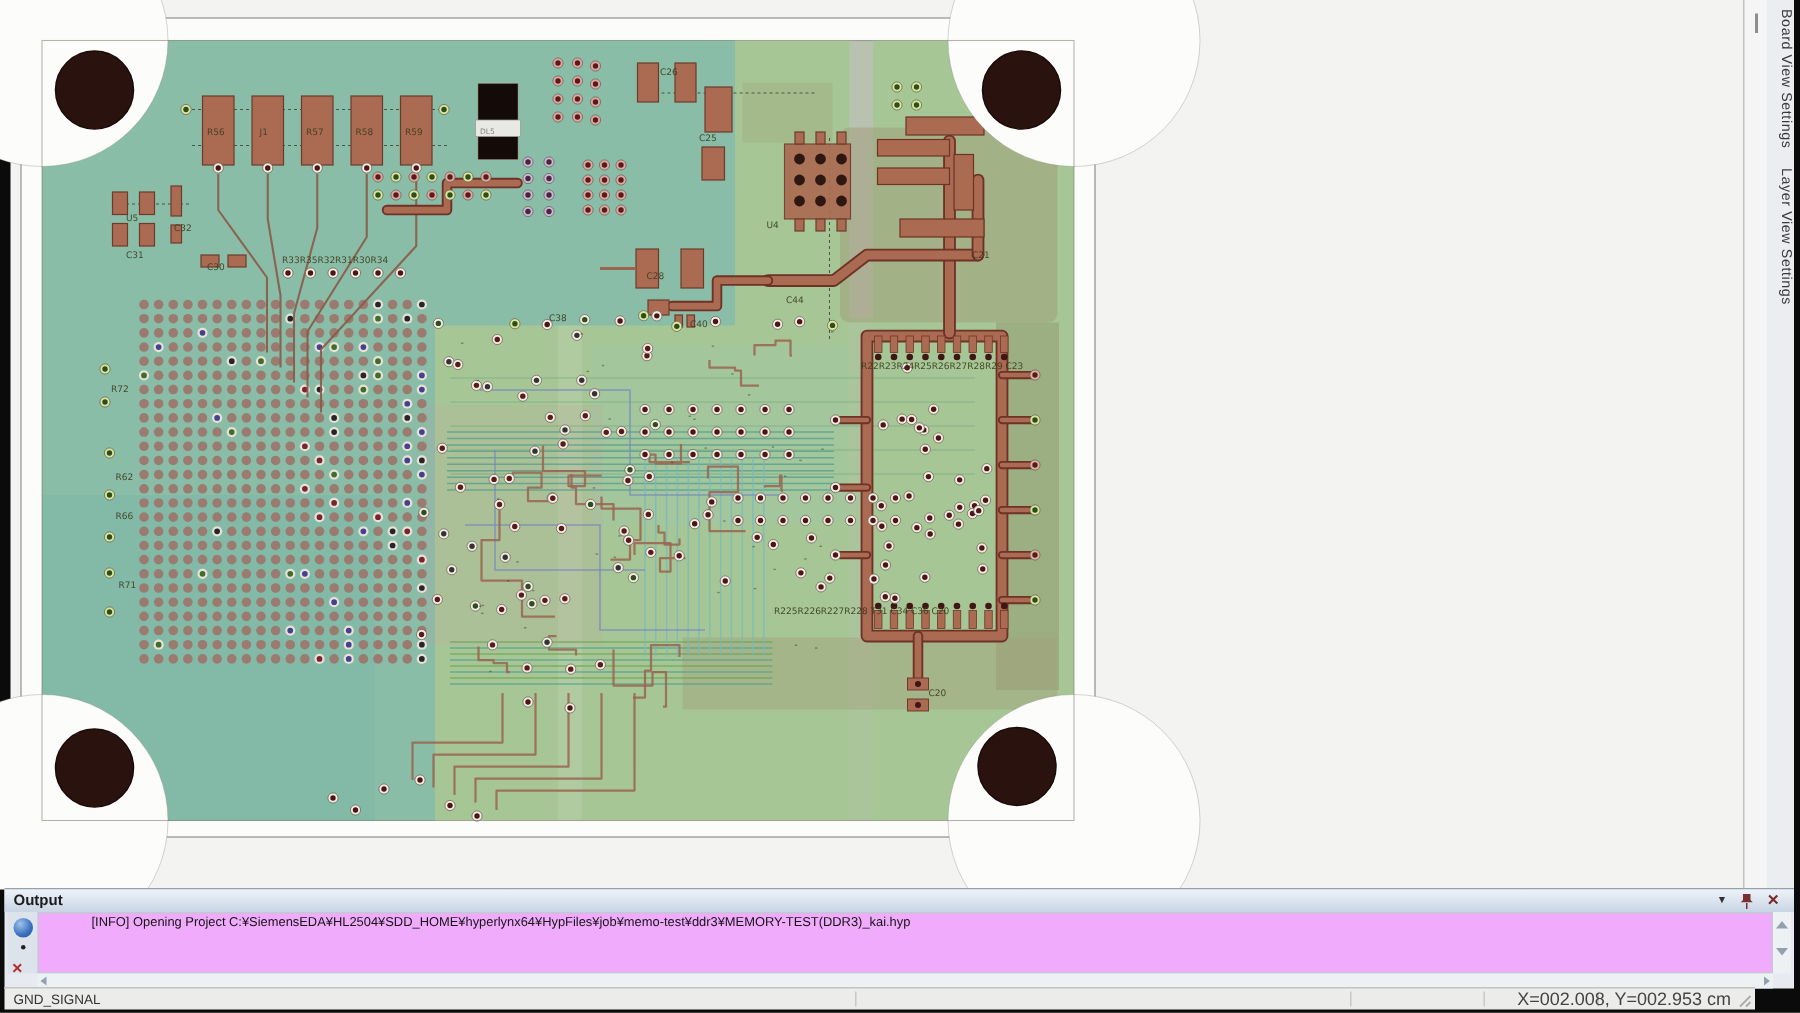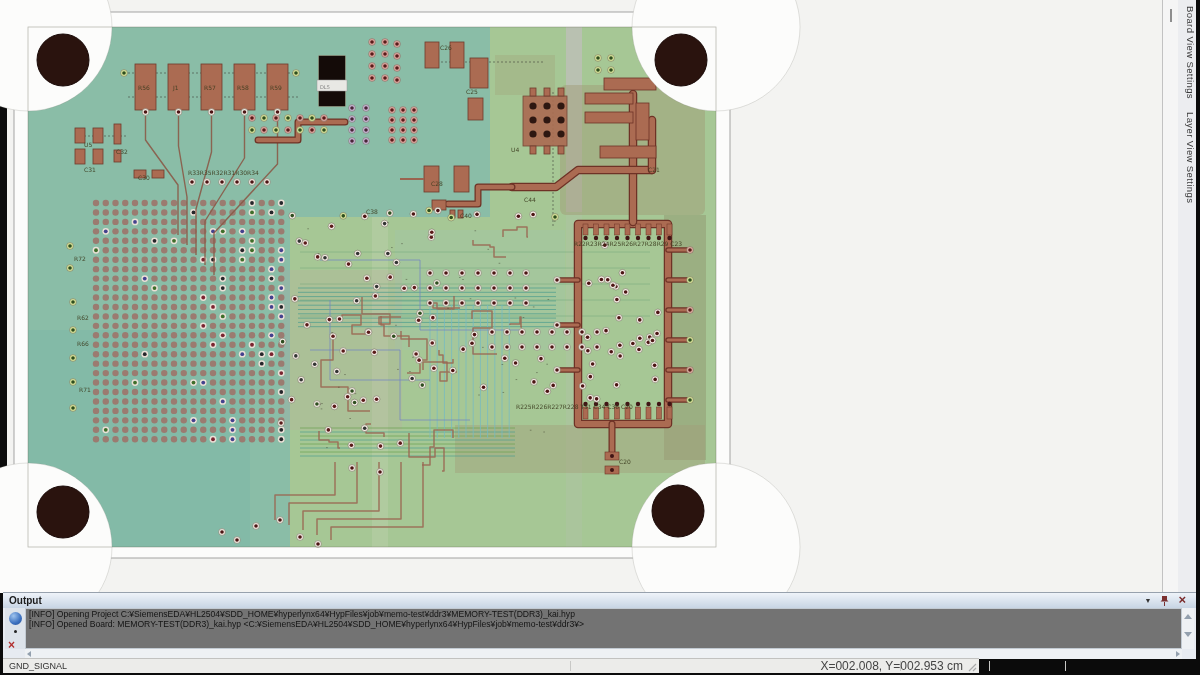--- a/index.html
+++ b/index.html
@@ -22,37 +22,37 @@
               background:linear-gradient(#eef3f9,#c8d5e4);display:flex;align-items:center;}
   .out-title{font-size:10px;font-weight:bold;color:#1c1c1c;padding-left:6px;}
   .out-btns{margin-left:auto;display:flex;align-items:center;gap:9px;padding-right:10px;}
   .btn-drop{font-size:7px;color:#333;cursor:pointer;line-height:1;}
   .btn-close{font-size:13px;font-weight:bold;color:#7a2a2a;cursor:pointer;line-height:1;margin-top:-2px;}
   .gutter{position:absolute;left:2px;top:15px;width:20px;bottom:10px;background:#dde3ea;}
   .info-ic{position:absolute;left:4px;top:4px;width:13px;height:13px;border-radius:50%;
            background:radial-gradient(circle at 35% 30%,#9fc4ee,#3a6fbe 60%,#2a4f92);}
   .dot-ic{position:absolute;left:9px;top:22px;width:3px;height:3px;border-radius:50%;background:#222;}
   .redx-ic{position:absolute;left:3px;bottom:-3px;font-size:12px;font-weight:bold;color:#b23030;}
-  .out-body{position:absolute;left:22px;top:15px;right:14px;bottom:10px;background:#737373;
-            border:1px solid #c2cad2;overflow:hidden;}
+  .out-body{position:absolute;left:22px;top:15px;right:14px;bottom:10px;background:#f0abfc;
+            border:1px solid #c2cad2;overflow:hidden;padding-left:32px;}
   .log-line{font-size:8.6px;line-height:9.6px;color:#141414;white-space:nowrap;padding-left:3px;}
   .out-body .pad{height:1px;}
   .vscroll{position:absolute;right:2px;top:15px;width:12px;bottom:10px;background:#eef1f4;}
   .hscroll{position:absolute;left:22px;right:14px;bottom:0;height:10px;background:#eef1f4;}
   .tri{width:0;height:0;position:absolute;cursor:pointer;}
   .tri-up{left:2px;top:6px;border-left:4px solid transparent;border-right:4px solid transparent;
           border-bottom:5px solid #93a0ae;}
   .tri-dn{left:2px;top:24px;border-left:4px solid transparent;border-right:4px solid transparent;
           border-top:5px solid #93a0ae;}
   .tri-lf{left:2px;top:2px;border-top:3px solid transparent;border-bottom:3px solid transparent;
           border-right:4px solid #93a0ae;}
   .tri-rt{right:2px;top:2px;border-top:3px solid transparent;border-bottom:3px solid transparent;
           border-left:4px solid #93a0ae;}
   
-  .status{position:absolute;left:3px;top:658px;width:976px;height:14px;background:#ececea;
+  .status{position:absolute;left:3px;top:658px;width:1167px;height:14px;background:#ececea;
           border-top:1px solid #c2c2c0;z-index:3;display:flex;align-items:center;}
   .st-left{font-size:9px;color:#333;padding-left:6px;}
   .st-div{position:absolute;top:2px;bottom:2px;width:1px;background:#c8c8c6;}
   .st-right{position:absolute;right:16px;font-size:12px;color:#444;}
   .st-grip{position:absolute;right:2px;bottom:1px;}
   .pin-svg{cursor:pointer;}
 </style>
 </head>
 <body>
 
@@ -1478,21 +1478,20 @@
       </span>
     </div>
     <div class="gutter">
       <div class="info-ic"></div>
       <div class="dot-ic"></div>
       <div class="redx-ic">×</div>
     </div>
     <div class="out-body">
       <div class="pad"></div>
       <div class="log-line">[INFO] Opening Project C:¥SiemensEDA¥HL2504¥SDD_HOME¥hyperlynx64¥HypFiles¥job¥memo-test¥ddr3¥MEMORY-TEST(DDR3)_kai.hyp</div>
-      <div class="log-line">[INFO] Opened Board: MEMORY-TEST(DDR3)_kai.hyp &lt;C:¥SiemensEDA¥HL2504¥SDD_HOME¥hyperlynx64¥HypFiles¥job¥memo-test¥ddr3¥&gt;</div>
     </div>
     <div class="vscroll">
       <div class="tri tri-up"></div>
       <div class="tri tri-dn"></div>
     </div>
     <div class="hscroll">
       <div class="tri tri-lf"></div>
       <div class="tri tri-rt"></div>
     </div>
   </div>

